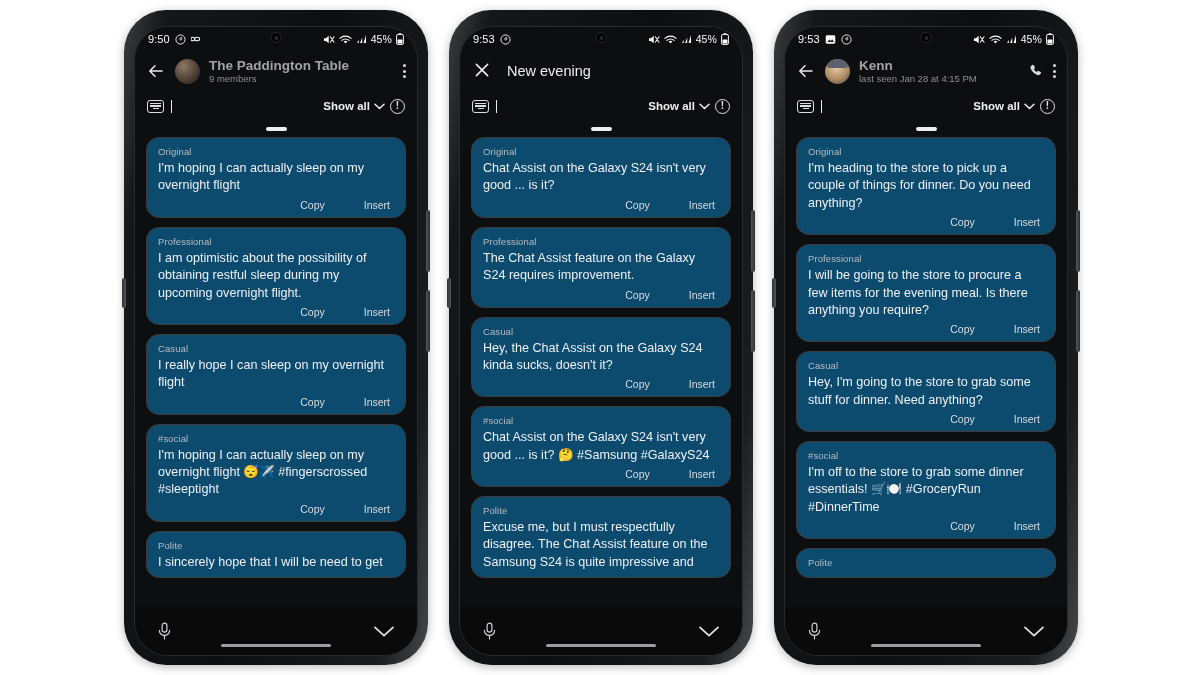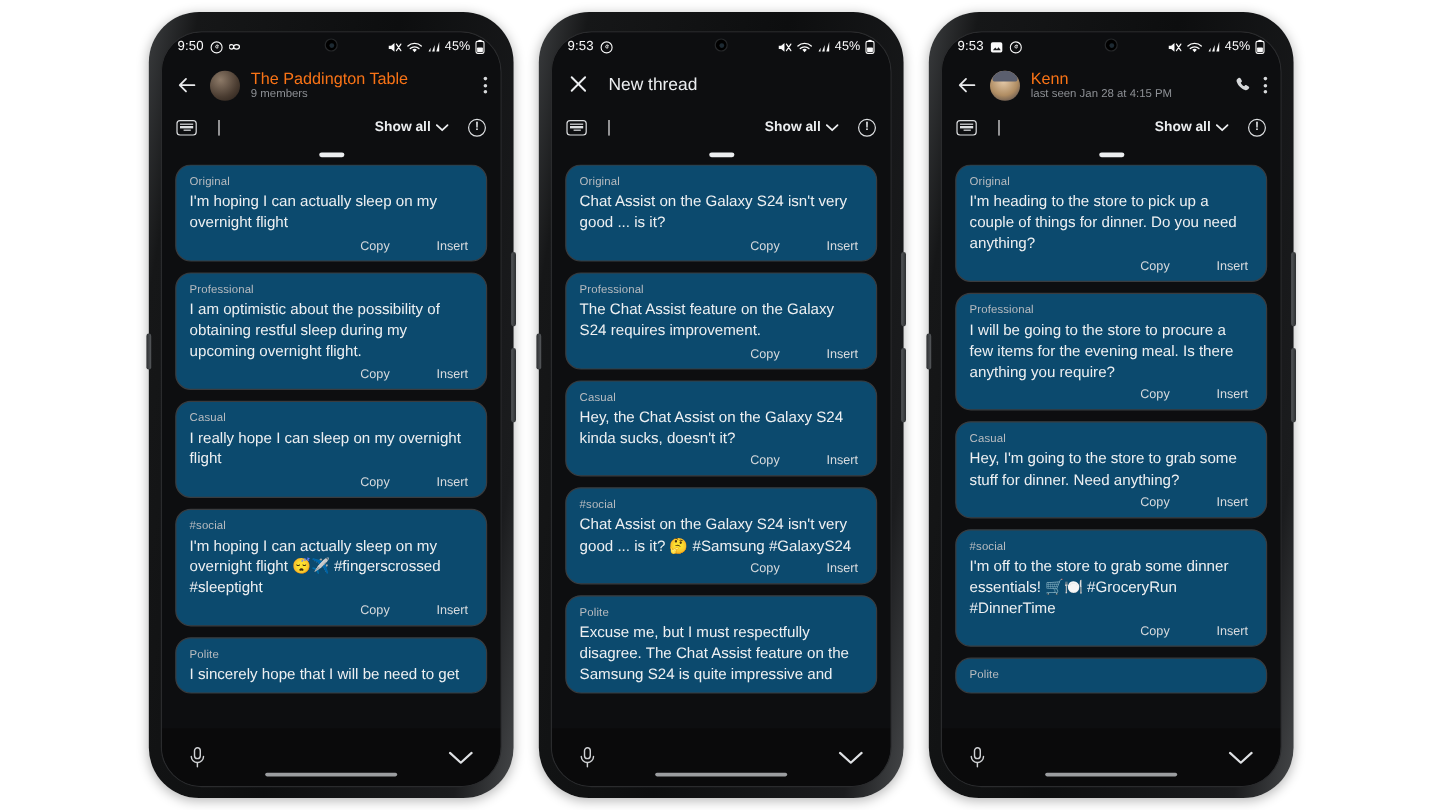--- a/index.html
+++ b/index.html
@@ -88,34 +88,34 @@
     width: 25px; height: 25px; border-radius: 50%; flex: none;
     background: radial-gradient(circle at 35% 30%, #8d7a68, #4a3c31 60%, #241c17);
     overflow: hidden; position: relative;
   }
   .avatar.a3 { background: radial-gradient(circle at 45% 35%, #e4c9a8, #b08d63 55%, #3d3a45); }
   .avatar.a3::before {
     content:''; position:absolute; left:2px; top:0; width:21px; height:9px;
     border-radius: 11px 11px 4px 4px; background:#5b5f6e;
   }
   .hdr-texts { flex: 1; min-width: 0; line-height: 1.12; }
-  .hdr-title { font-size: 13.5px; color: #f97316; font-weight: 400; }
+  .hdr-title { font-size: 13.5px; color: #a3a3a3; font-weight: 700; }
   .hdr-sub { font-size: 9.5px; color: #8d9095; margin-top: 1px; }
   .hdr-actions { display: flex; align-items: center; gap: 9px; flex: none; }
   .kebab { width: 3px; display:flex; flex-direction:column; gap:2.5px; align-items:center; }
   .kebab i { width:3px; height:3px; border-radius:50%; background:#d6d8da; display:block; }
 
   
   .apphdr.newthread { gap: 14px; padding-left: 13px; }
   .newthread-title { font-size: 14.5px; color: #eceef0; font-weight: 500; }
 
   
   .assistbar {
     flex: none; height: 30px; display: flex; align-items: center;
-    padding: 0 12px; gap: 16px; color: #e6e8ea;
+    padding: 0 12px; gap: 5px; color: #e6e8ea;
   }
   .kb-icon {
     width: 17px; height: 13px; border: 1.3px solid #dcdee0; border-radius: 3px;
     display: flex; flex-direction: column; justify-content: center; align-items: center; gap: 1.5px;
     flex: none;
   }
   .kb-icon i { display:block; width: 11px; height: 1.2px; background: #dcdee0; }
   .kb-icon i.short { width: 6px; }
   .caret { width: 1.4px; height: 13px; background: #e9eaec; flex: none; margin-left: 2px; }
   .assist-spacer { flex: 1; }
@@ -370,21 +370,21 @@
             </span>
           </div>
         </div>
 
         <div class="apphdr newthread">
           <span class="hdr-back">
             <svg width="18" height="18" viewBox="0 0 18 18">
                 <path d="M3.4 3.4l11.2 11.2M14.6 3.4L3.4 14.6" stroke="#eceef0" stroke-width="1.6" stroke-linecap="round"></path>
               </svg>
           </span>
-          <span class="newthread-title">New thread</span>
+          <span class="newthread-title">New evening</span>
         </div>
 
         <div class="assistbar">
           <span class="kb-icon">
               <i></i>
               <i></i>
               <i class="short"></i>
             </span>
           <span class="caret"></span>
           <span class="assist-spacer"></span>

